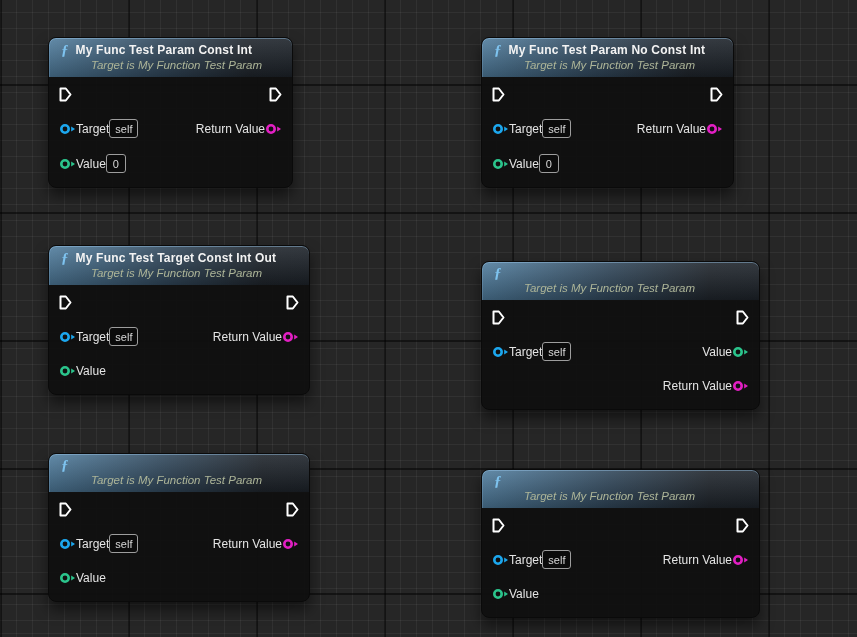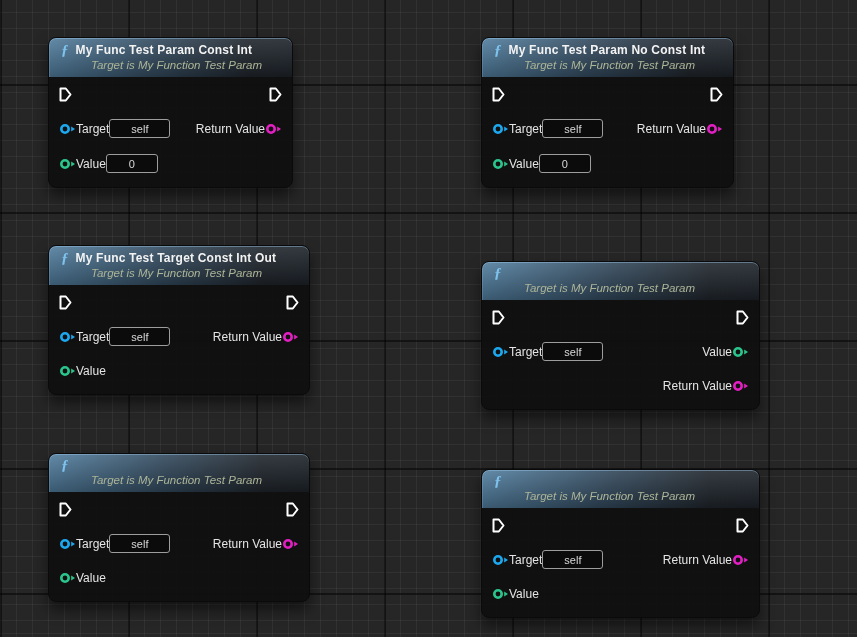--- a/index.html
+++ b/index.html
@@ -43,21 +43,21 @@
   .body{padding:8px 0 14px;}
   .row{
     display:flex;align-items:center;justify-content:space-between;
     min-height:18px;padding:0 10px;margin-top:16px;
   }
   .row.exec-row{margin-top:0;}
   .pin-group{display:flex;align-items:center;}
   .pin-icon{display:flex;align-items:center;}
   .pin-label{font-size:12px;color:#e4e4e4;white-space:nowrap;}
   .pin-field{
-    min-width:8px;height:15px;padding:1px 21px;
+    min-width:8px;height:15px;padding:1px 5px;
     border:1px solid #9d9d9d;border-radius:3px;
     background:#0b0b0b;color:#d8d8d8;font-size:11px;
     display:flex;align-items:center;justify-content:center;
   }
   .spacer{width:1px;height:1px;}
 </style>
 </head>
 <body>
 
 <div class="canvas" id="canvas">

